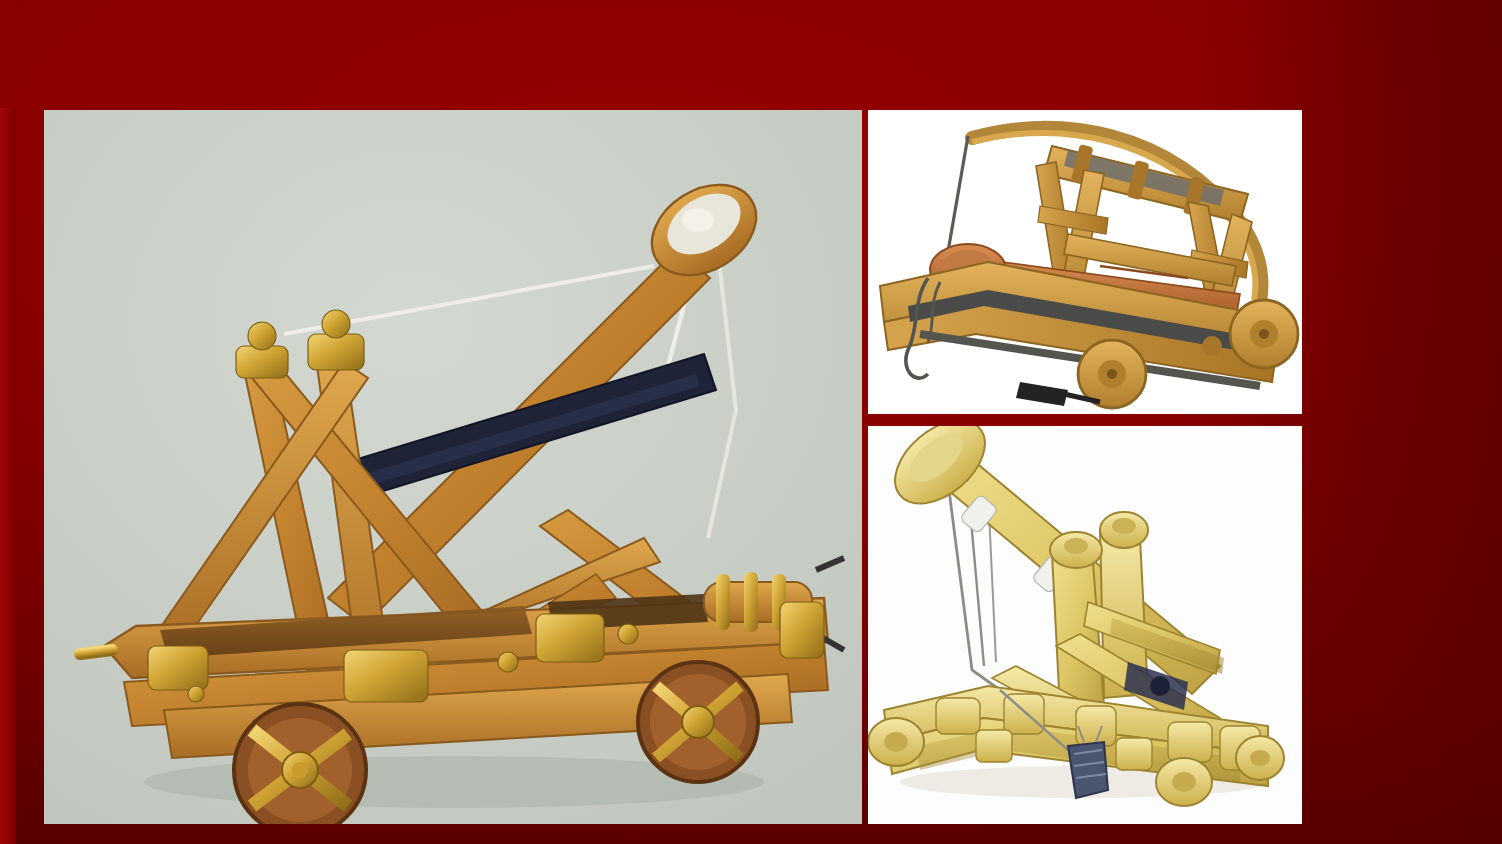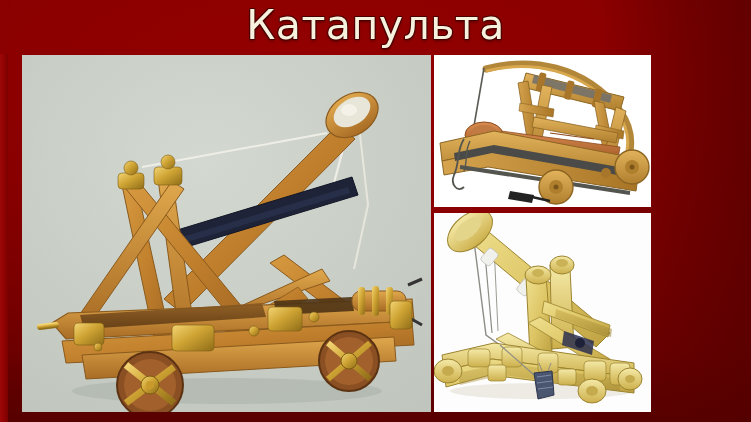--- a/index.html
+++ b/index.html
@@ -114,21 +114,20 @@
 
 <div id="slide">
 
   <div class="bg-base"></div>
   <div class="bg-right-dark"></div>
   <div class="bg-bottom-dark"></div>
 
   <div class="left-stripe-top"></div>
   <div class="left-stripe"></div>
 
-  <div class="title">Катапульта</div>
 
   <div class="photo" id="photo-main">
     <svg viewBox="0 0 409 357" preserveAspectRatio="none">
       <defs>
         <linearGradient id="wood1" x1="0" y1="0" x2="1" y2="1">
           <stop offset="0%" stop-color="#d79a40"></stop>
           <stop offset="50%" stop-color="#c07f2c"></stop>
           <stop offset="100%" stop-color="#9c6322"></stop>
         </linearGradient>
         <linearGradient id="wood2" x1="0" y1="0" x2="0" y2="1">

